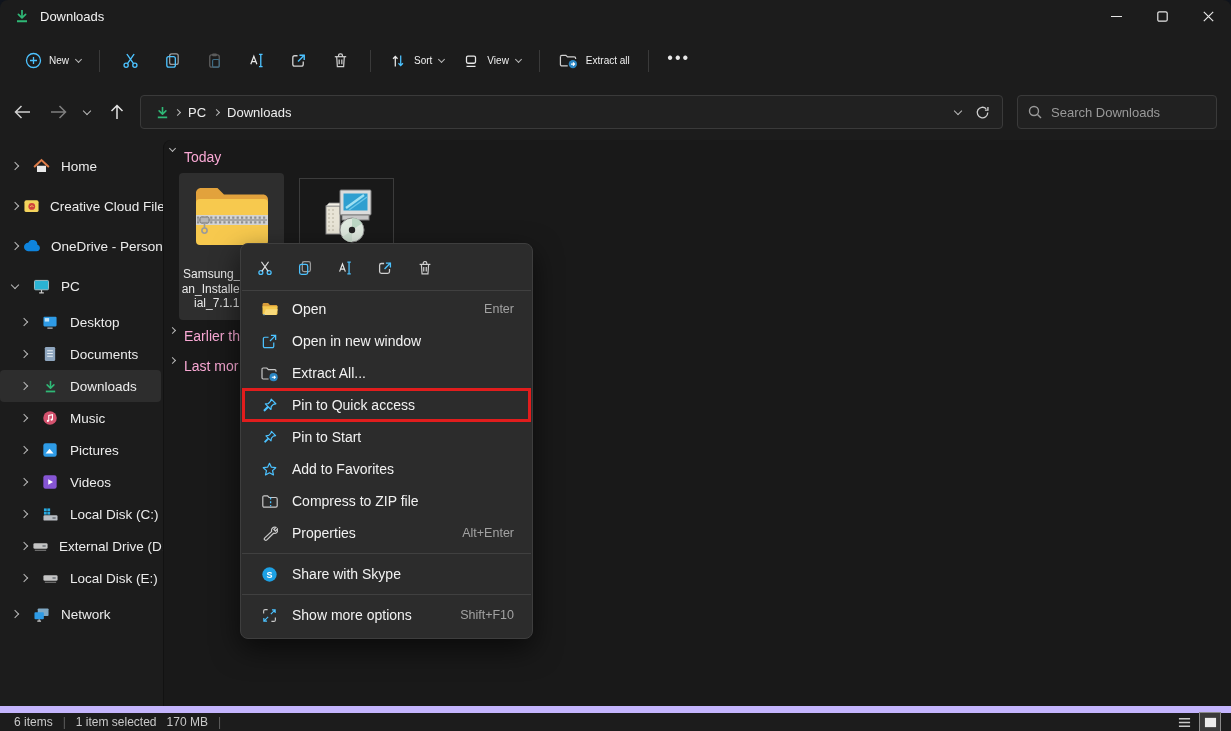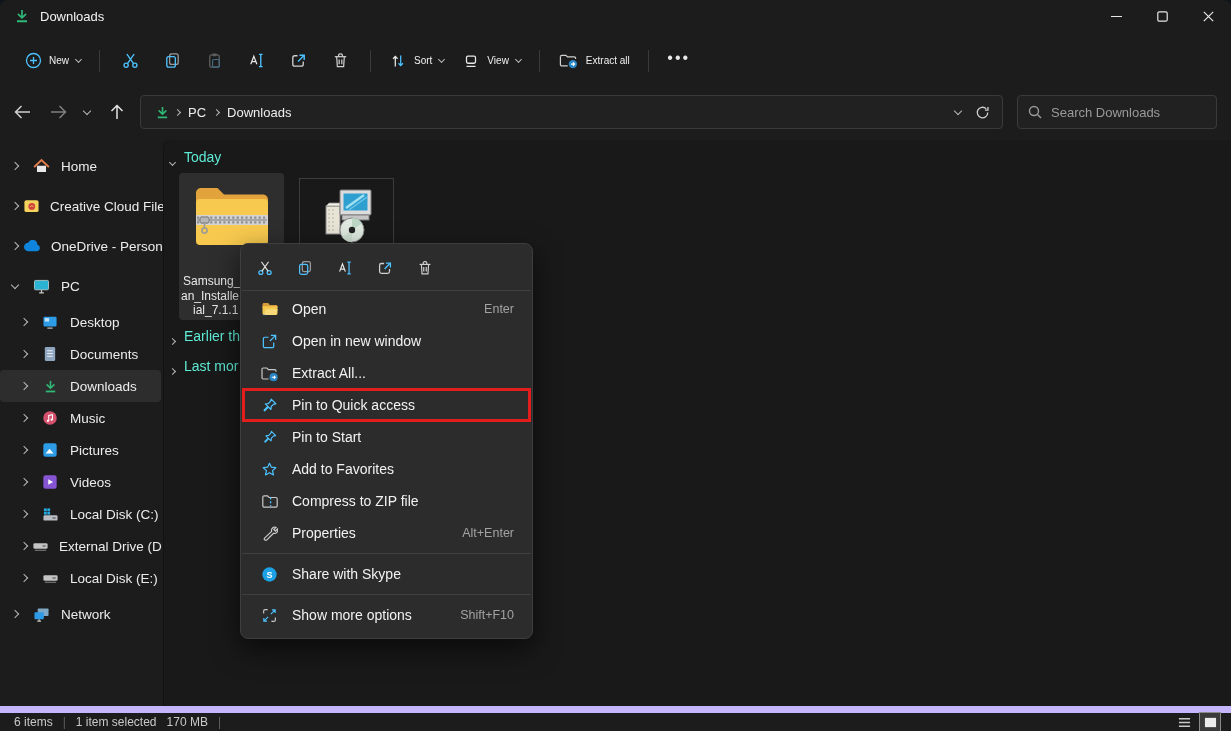--- a/index.html
+++ b/index.html
@@ -47,24 +47,24 @@
   .sb-row { display:flex; align-items:center; height:40px; padding-left:12px; cursor:default; }
   .sb-row.nested { height:32px; padding-left:21px; }
   .sb-chevron { width:14px; display:flex; }
   .sb-icon { width:20px; margin-left:5px; display:flex; justify-content:center; }
   .sb-label { margin-left:10px; font-size:13.5px; color:#ececec; white-space:nowrap; }
   .sb-row.selected { background:#2d2d2d; border-radius:4px; margin-right:2px; }
 
   
   .content { position:absolute; top:140px; left:163px; right:0; bottom:25px; background:#191919;
     border-left:1px solid #121212; border-radius:8px 0 0 0; }
-  .grp { position:absolute; display:flex; align-items:flex-end; gap:9px; font-size:14px; color:#5eead4; }
+  .grp { position:absolute; display:flex; align-items:flex-start; gap:9px; font-size:14px; color:#f9a8d4; }
   .tile1 { position:absolute; left:15px; top:33px; width:105px; height:147px; background:#2e2e2e; border-radius:4px; }
   .tile1 .zipicon { position:absolute; left:11px; top:5px; }
-  .tile1 .name { position:absolute; left:0; top:101px; font-size:12px; line-height:14.5px; color:#eaeaea; }
+  .tile1 .name { position:absolute; left:0; top:94px; font-size:12px; line-height:14.5px; color:#eaeaea;text-align:center; }
   .tile1 .name div { white-space:nowrap; }
   .tile2 { position:absolute; left:135px; top:38px; width:95px; height:67px; border:1px solid #3c3c3c;
     display:flex; justify-content:center; padding-top:7px; }
 
   
   .ctx { position:absolute; left:240px; top:243px; width:293px; background:#2c2c2c; border:1px solid #3e3e3e;
     border-radius:8px; box-shadow:0 10px 28px rgba(0,0,0,.6); z-index:10; padding:4px 0 7px 0; }
   .ctx-iconrow { height:40px; display:flex; align-items:center; padding-left:12px; gap:16px; }
   .ctx-ico-btn { width:24px; height:28px; display:flex; align-items:center; justify-content:center; border-radius:4px; }
   .ctx-sep { height:1px; background:#404040; margin:2px 1px; }

